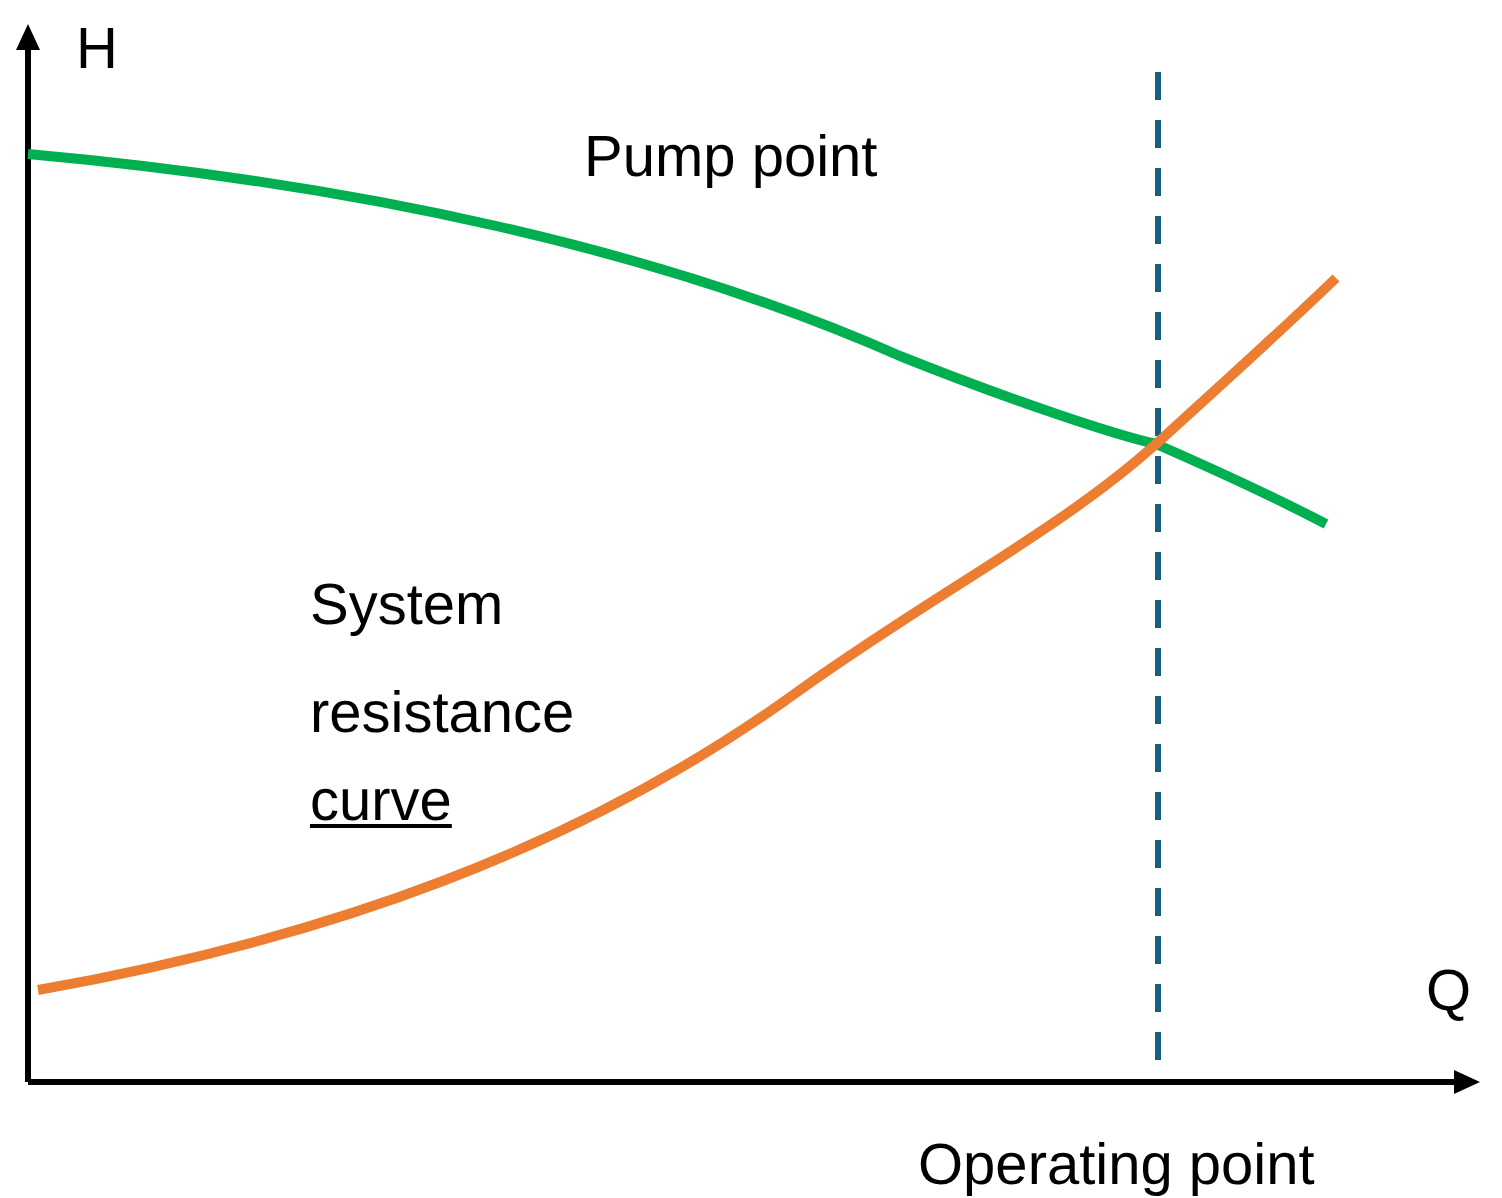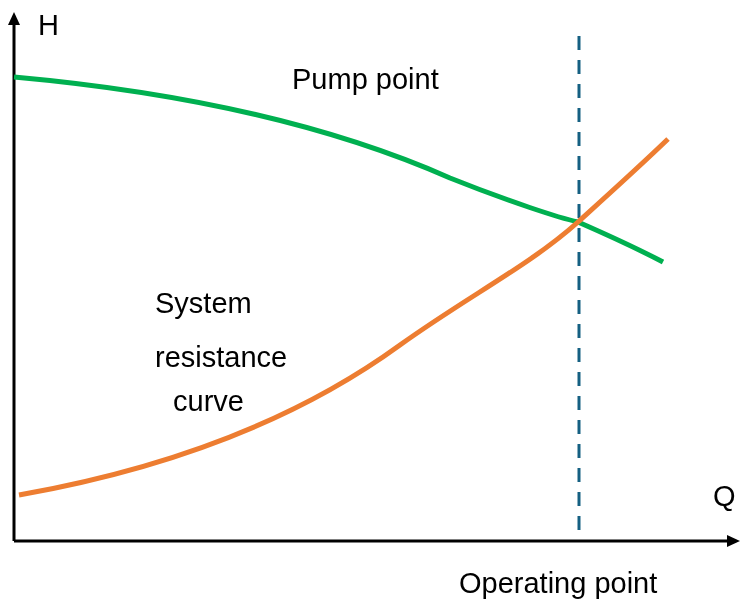--- a/index.html
+++ b/index.html
@@ -31,16 +31,16 @@
 
 <div class="lbl" style="left:38px; top:8px;">H</div>
 
 <div class="lbl" style="left:713px; top:479px;">Q</div>
 
 <div class="lbl" style="left:292px; top:62px;">Pump point</div>
 
 <div style="position:absolute; left:155px; top:286px;">
   <div class="lbl" style="position:relative; left:0; top:0;">System</div>
   <div class="lbl" style="position:relative; left:0; top:0; margin-top:19px;">resistance</div>
-  <div class="lbl" style="position:relative; left:18px; top:0; margin-top:9px;">curve</div>
+  <div class="lbl" style="position:relative; left:0; top:0; margin-top:9px;text-decoration:underline;">curve</div>
 </div>
 
 <div class="lbl" style="left:459px; top:566px;">Operating point</div>
 
 </body></html>

